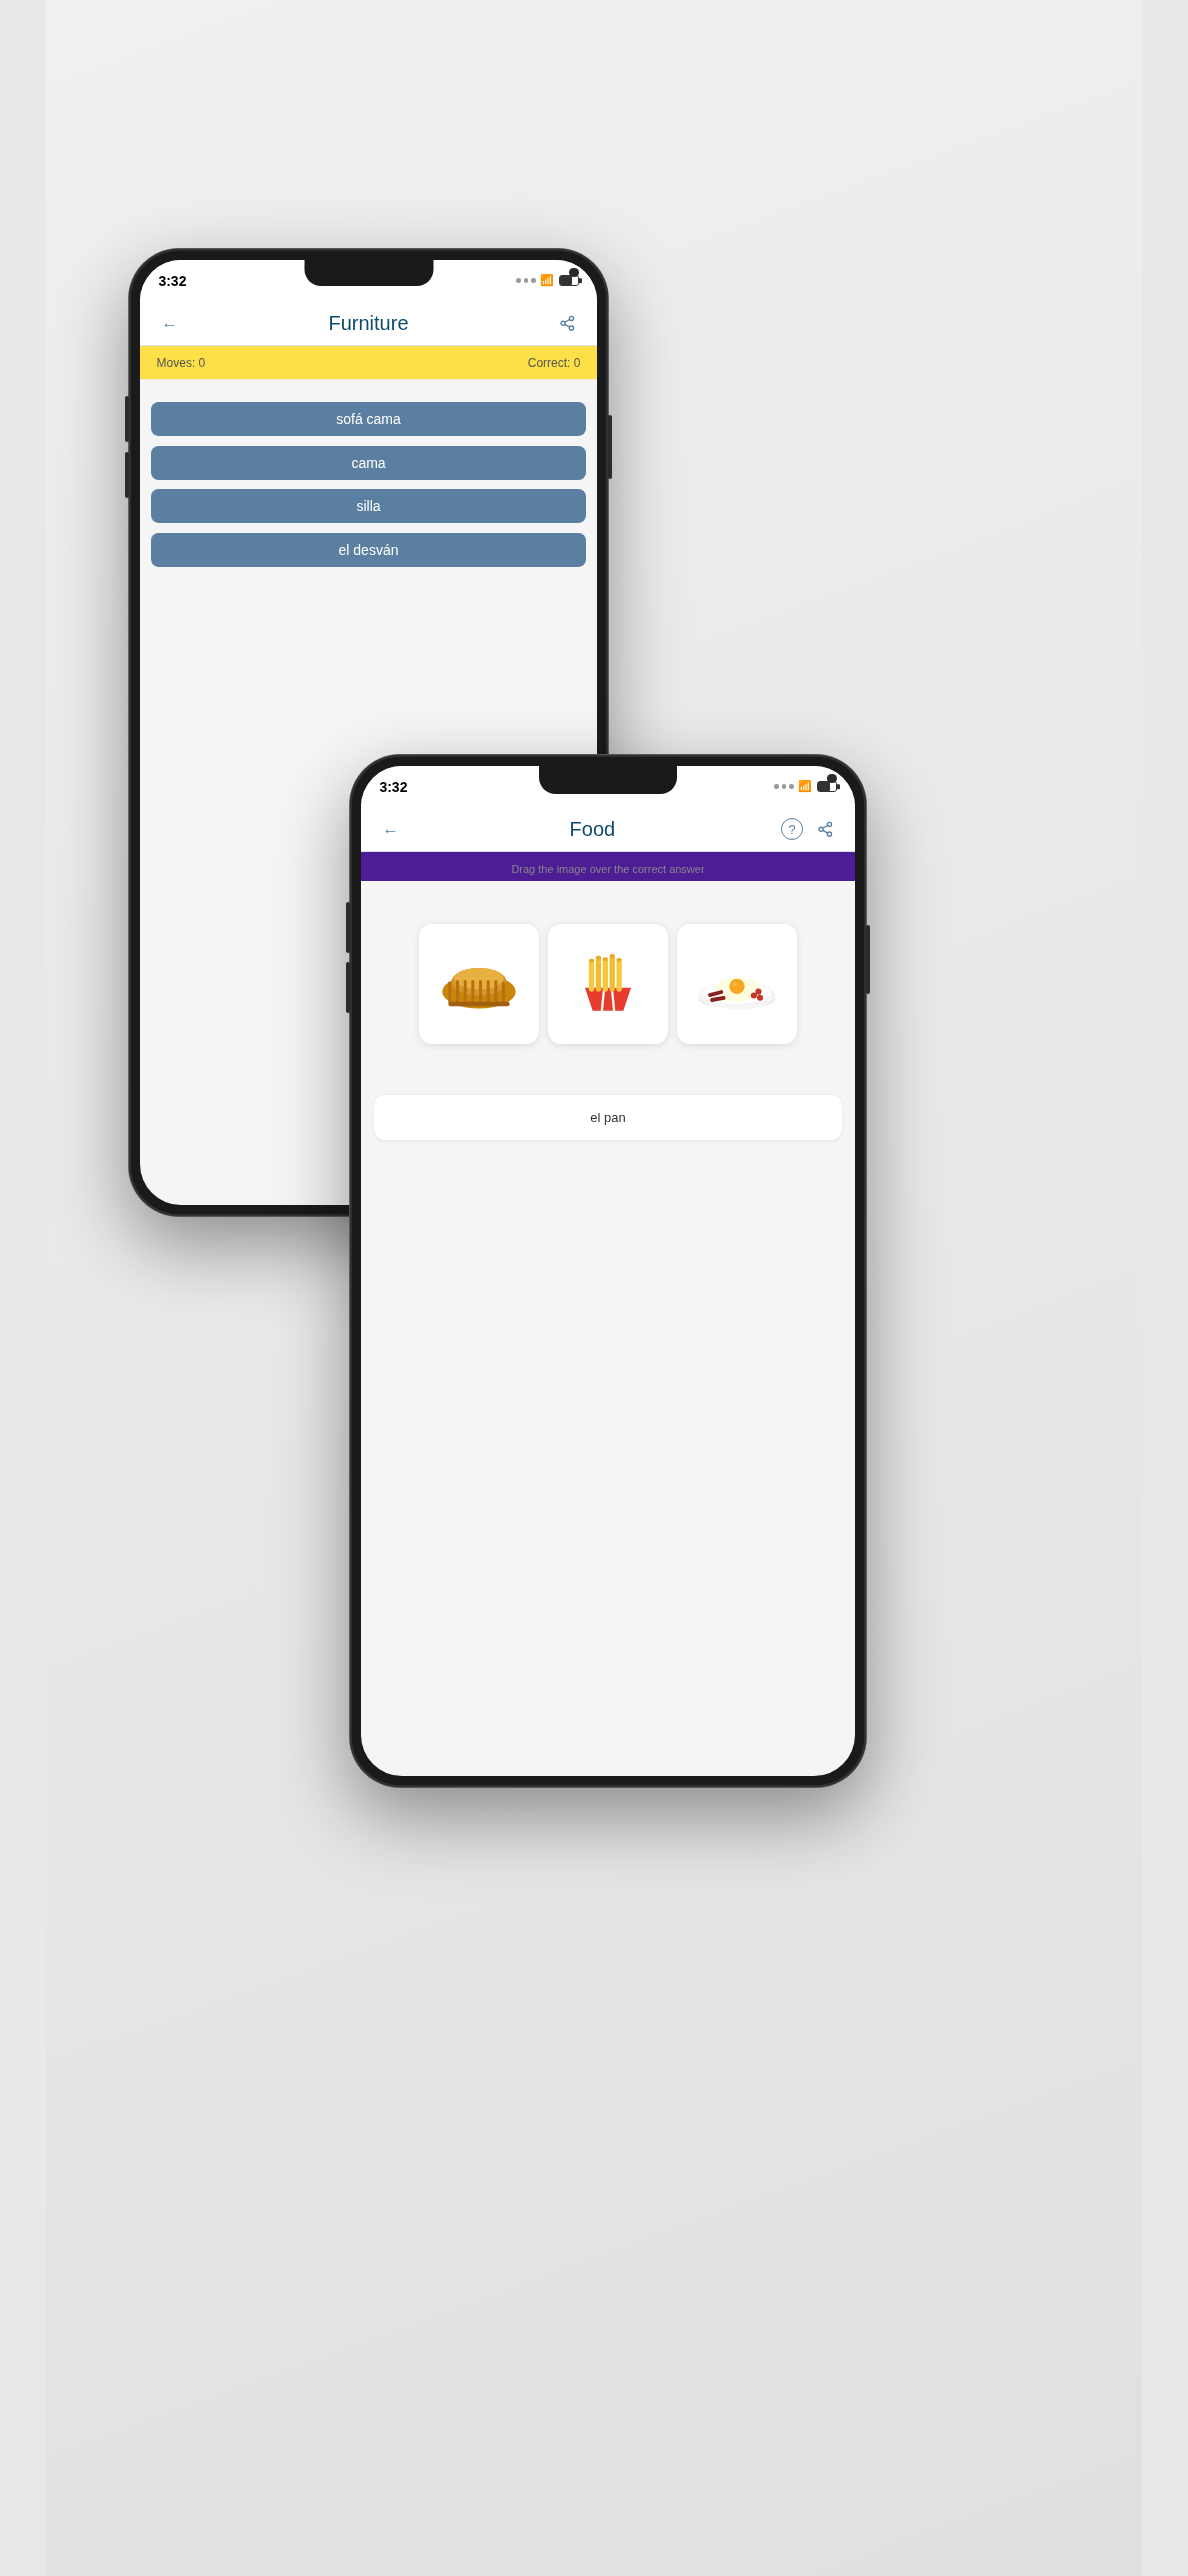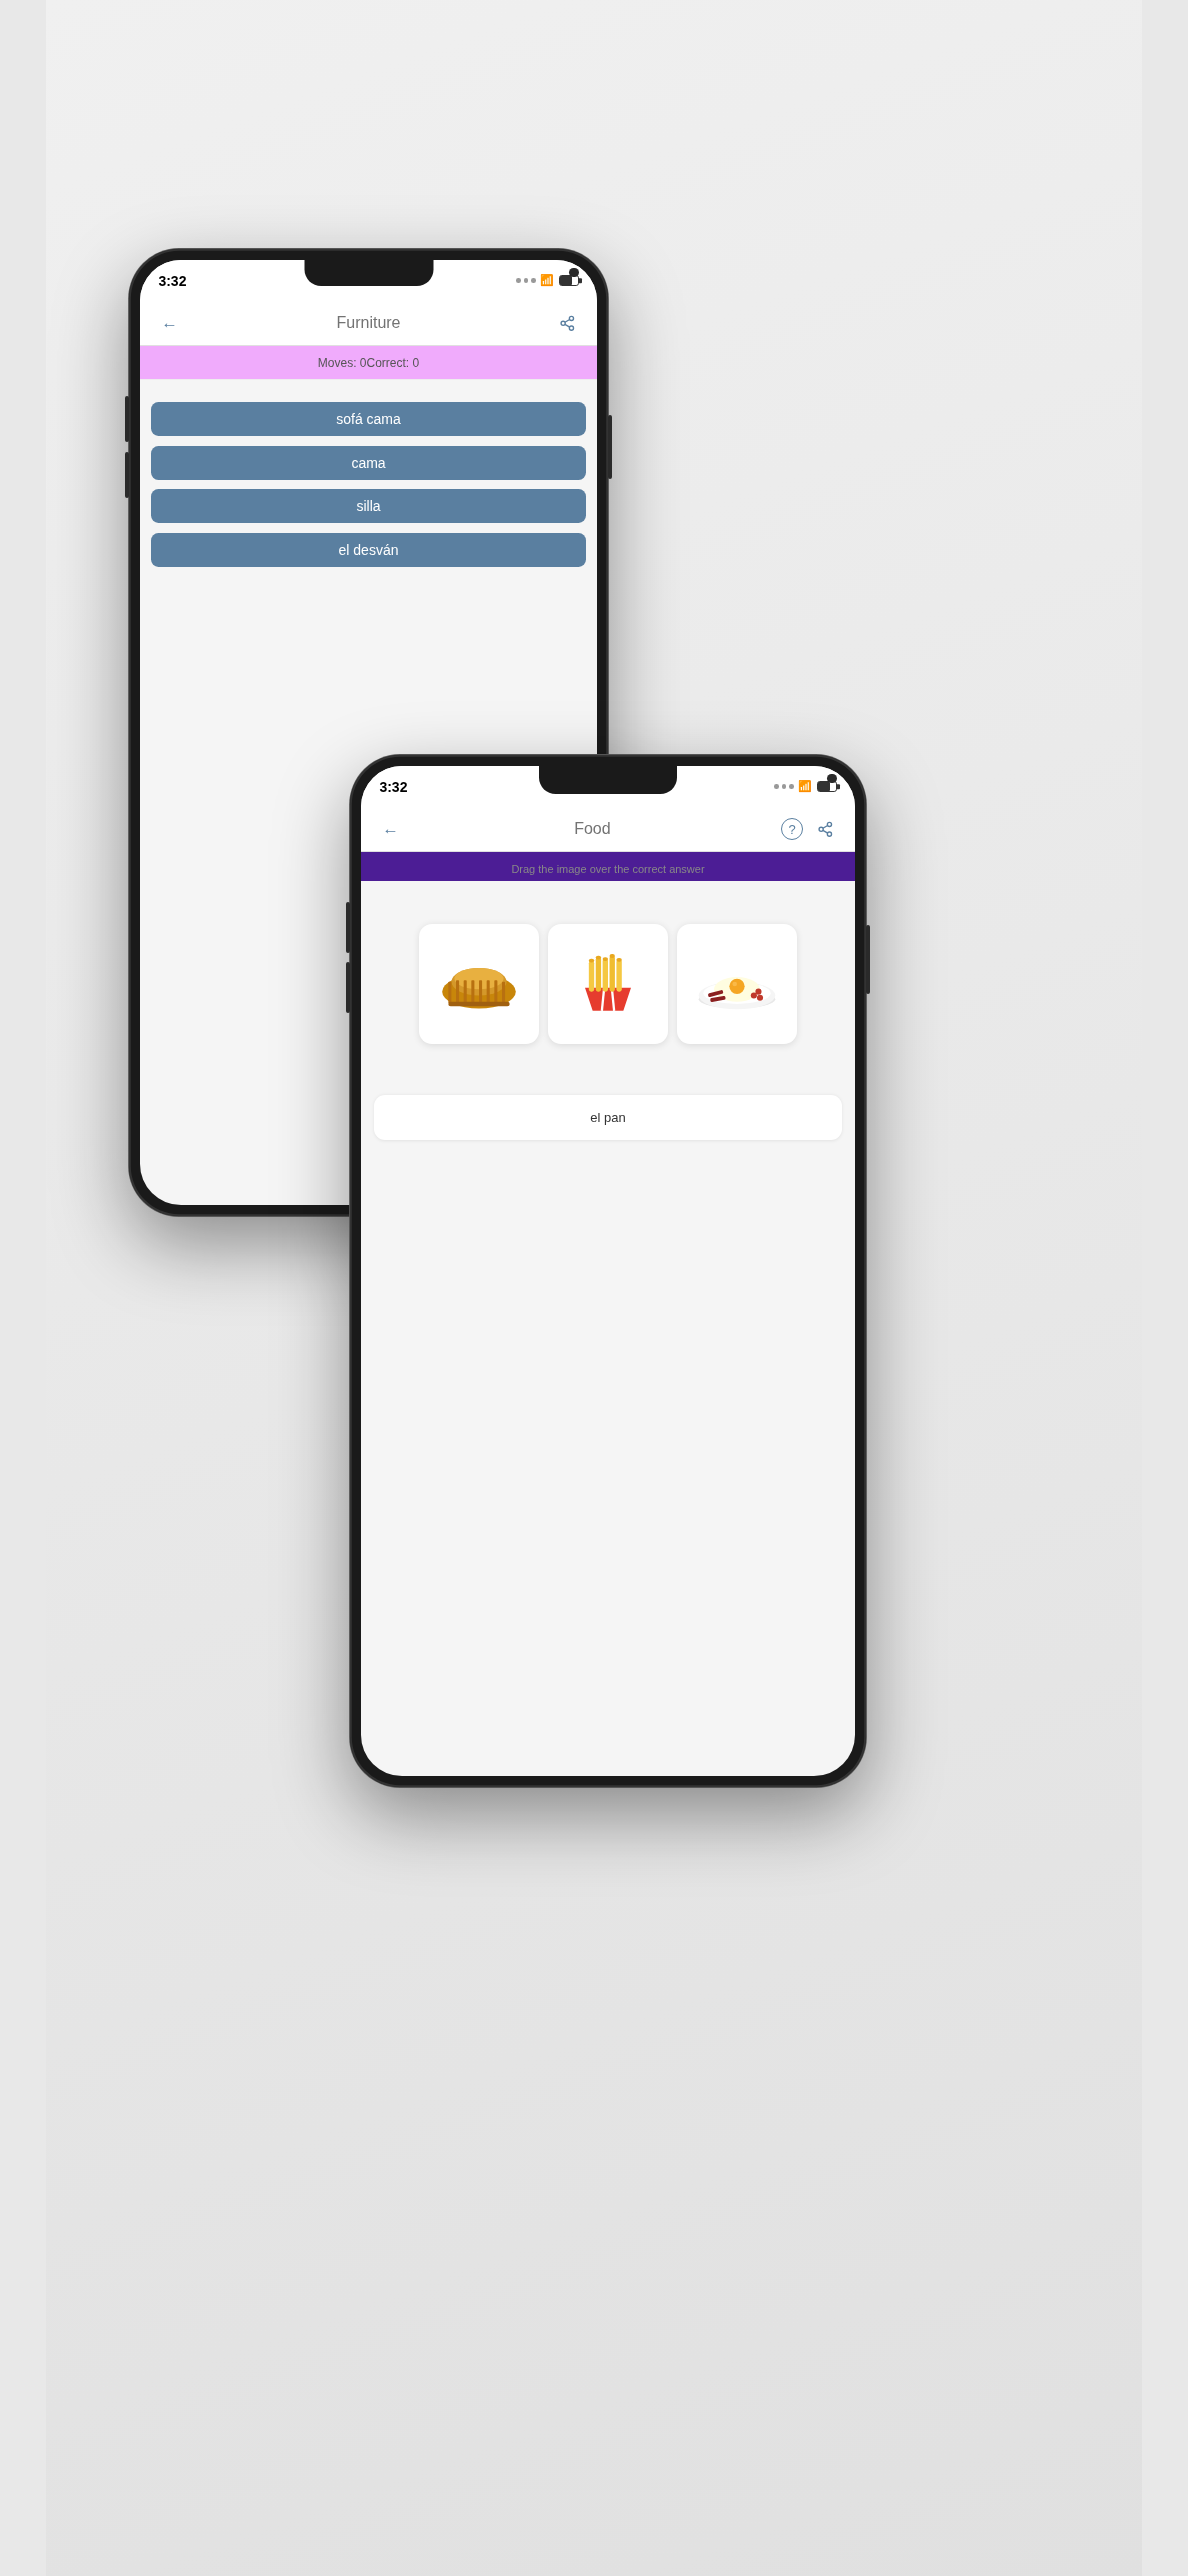--- a/index.html
+++ b/index.html
@@ -166,44 +166,44 @@
     .nav-bar {
       display: flex;
       align-items: center;
       justify-content: space-between;
       padding: 9.2px 16.6px;
       background: #fff;
       border-bottom: 0.9px solid #e0e0e0;
     }
 
     .nav-title {
-      font-size: 16px;
+      font-size: 20px;
       font-weight: 500;
-      color: #737373;
+      color: #0c4a6e;
       text-align: center;
       flex: 1;
     }
 
     .nav-icon {
       width: 26px;
       height: 26px;
       display: flex;
       align-items: center;
       justify-content: center;
       color: #5a7fa0;
       font-size: 16.6px;
       cursor: pointer;
     }
 
     
     .stats-bar {
       display: flex;
-      justify-content: center;
+      justify-content: space-between;
       padding: 9.2px 16.6px;
-      background: #f0abfc;
+      background: #fde047;
       font-size: 12px;
       color: #555;
       border-bottom: 0.9px solid #eee;
     }
 
     .word-columns {
       display: flex;
       gap: 11px;
       padding: 13px 11px;
       margin-top: 9.2px;

